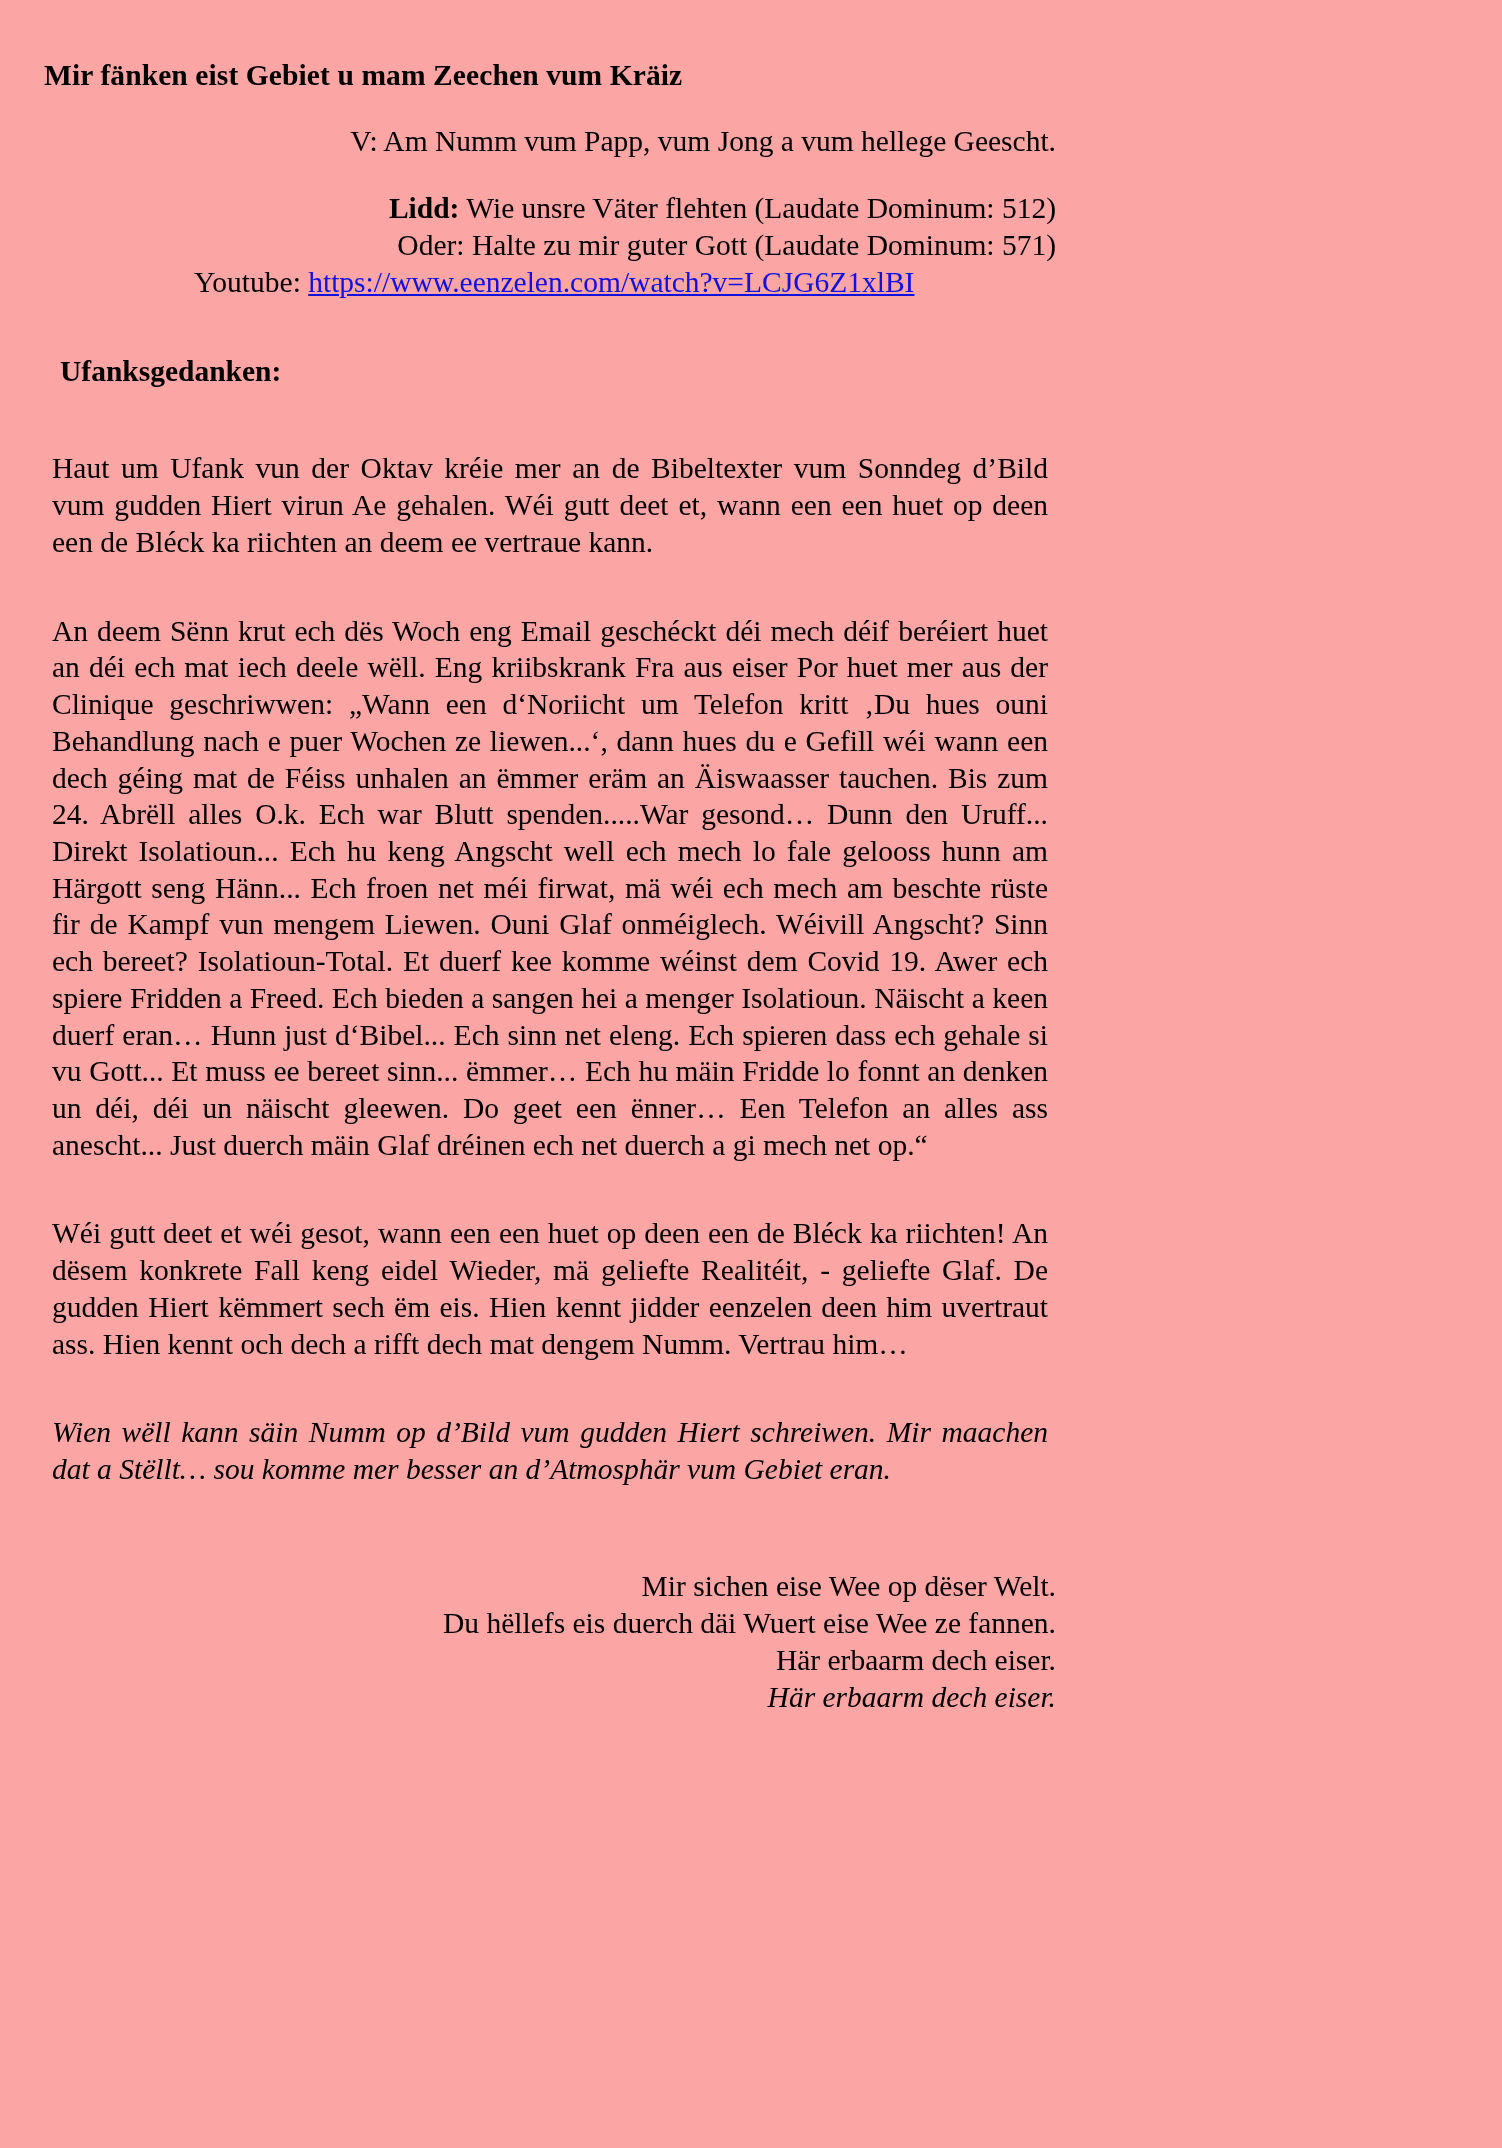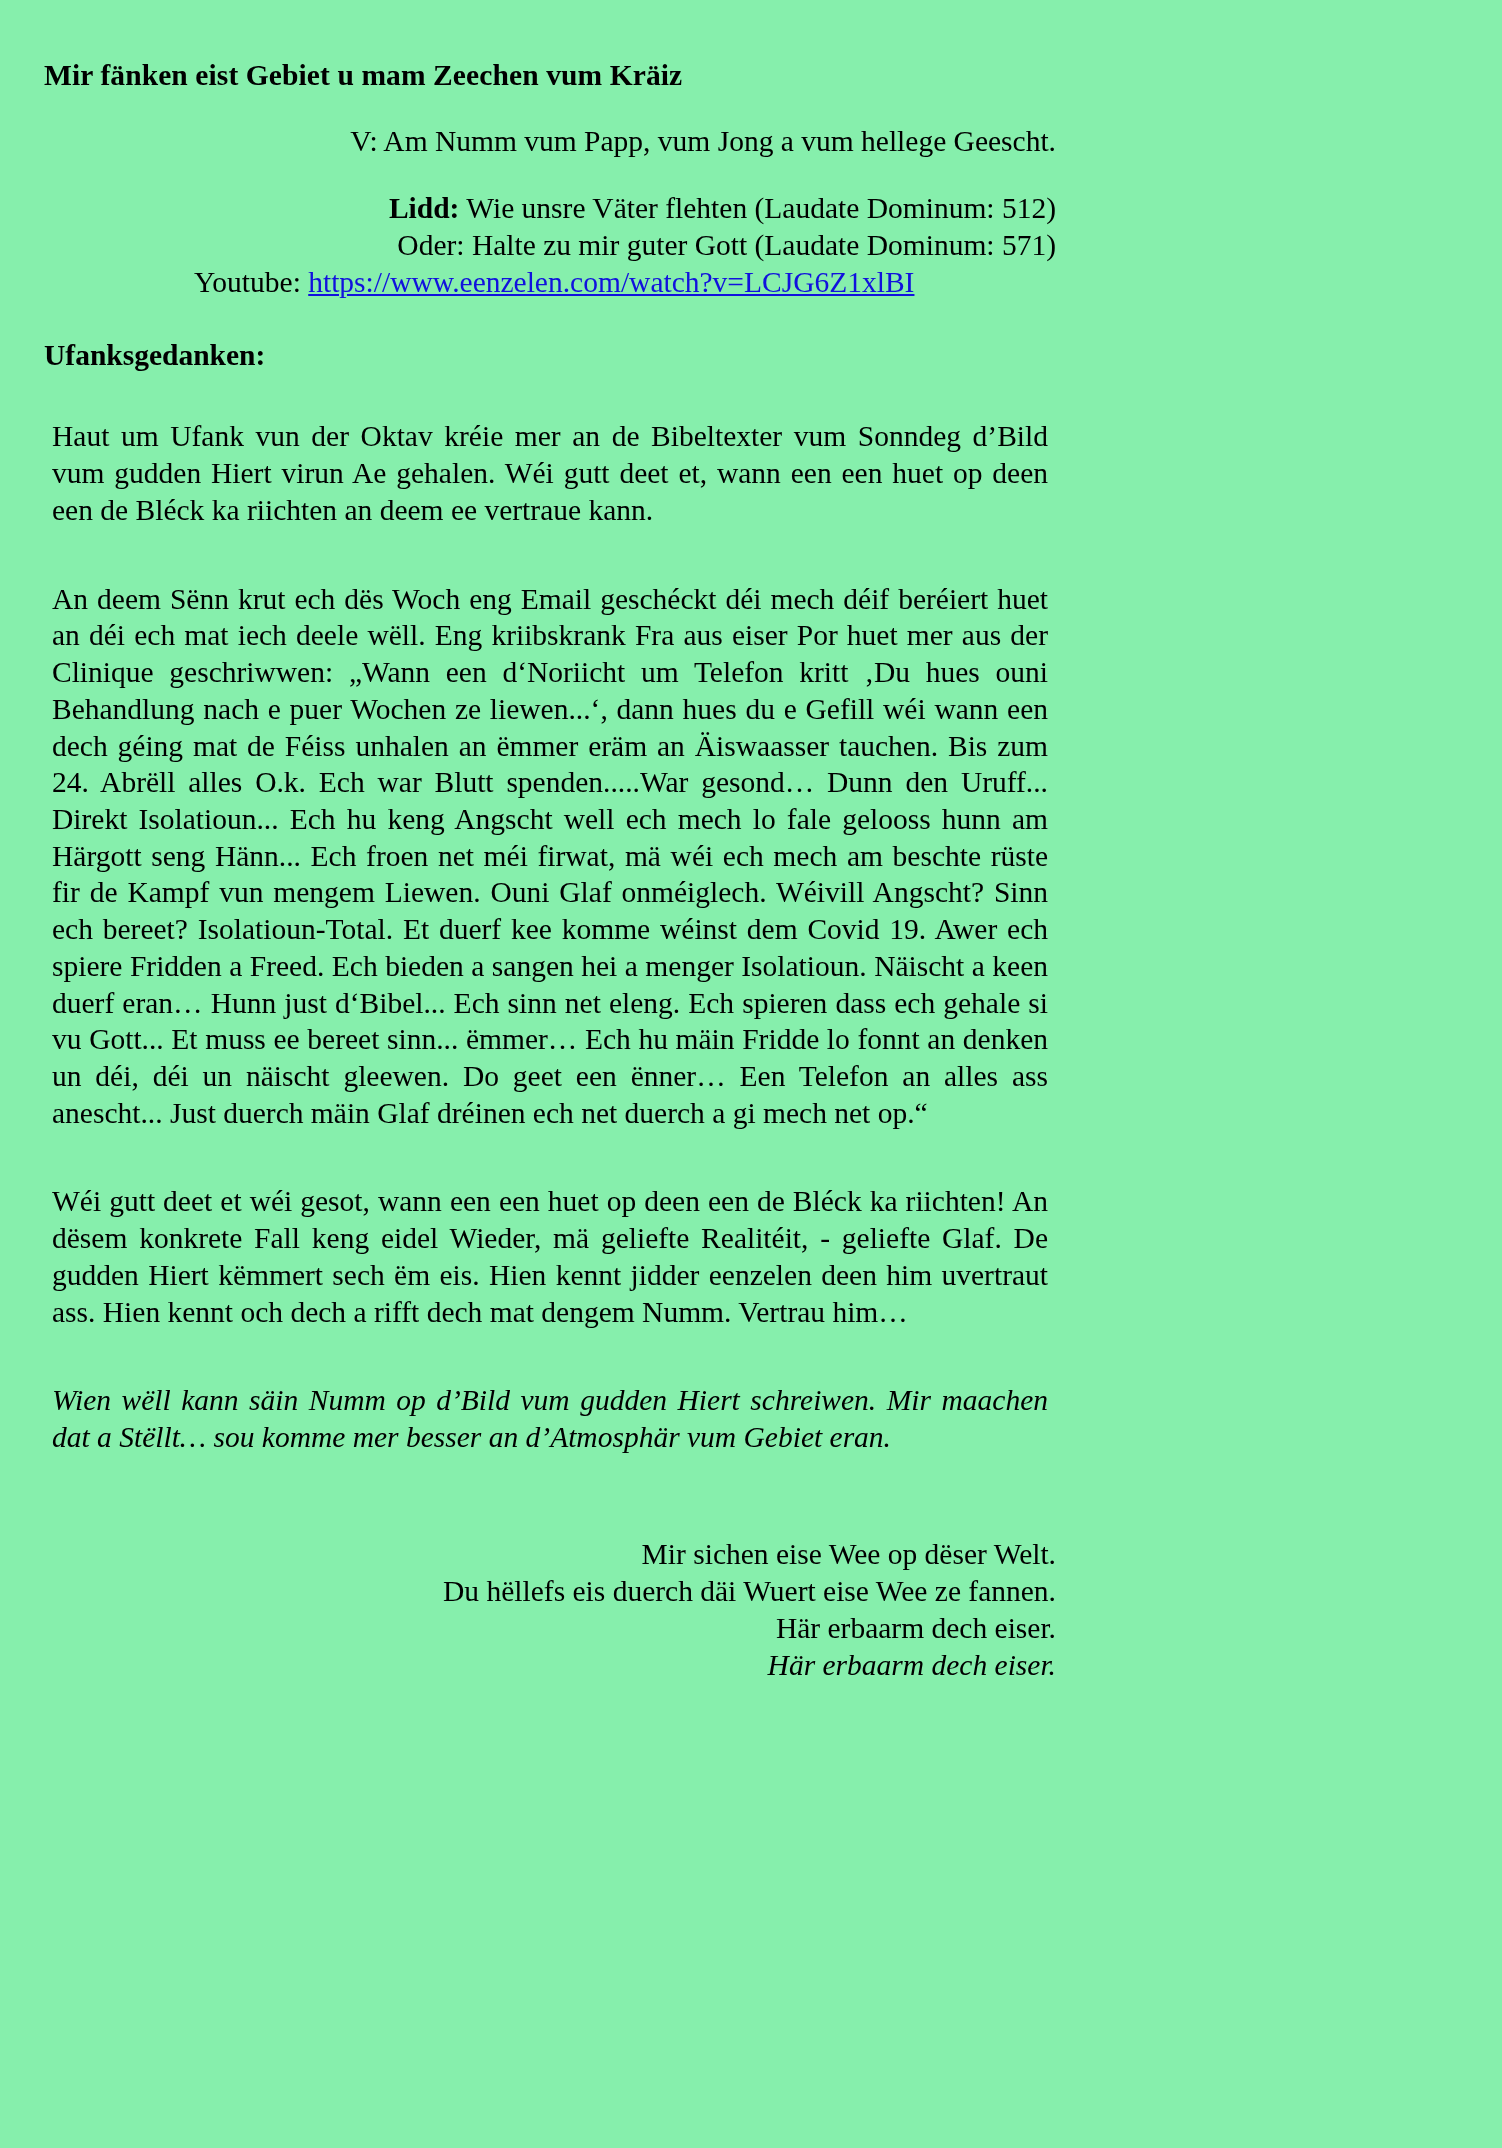--- a/index.html
+++ b/index.html
@@ -8,21 +8,21 @@
     background: #ffffff;
   }
   body {
     font-family: "Liberation Serif", "DejaVu Serif", serif;
     color: #000000;
   }
   .page {
     position: relative;
     width: 1502px;
     height: 2148px;
-    background: #86efac;
+    background: #fca5a5;
     box-sizing: border-box;
     padding: 58px 46px 0 44px;
     overflow: hidden;
   }
   .doc {
     width: 1012px;
     font-size: 29.5px;
     line-height: 1.255;
   }
   h1.title {
@@ -47,21 +47,21 @@
     padding: 0;
     text-align: justify;
     text-justify: inter-word;
     line-height: 1.245;
   }
   .bold { font-weight: bold; }
   .italic { font-style: italic; font-family: Liberation Serif, serif; }
   .section-head {
     font-weight: bold;
     font-size: 29.5px;
-    margin: 0;
+    margin: 16px;
     line-height: 1.255;
   }
   .center-ish {
     margin: 0;
     padding: 0 0 0 150px;
     line-height: 1.255;
   }
   a.link, .link {
     color: #1111dd;
     text-decoration: underline;

